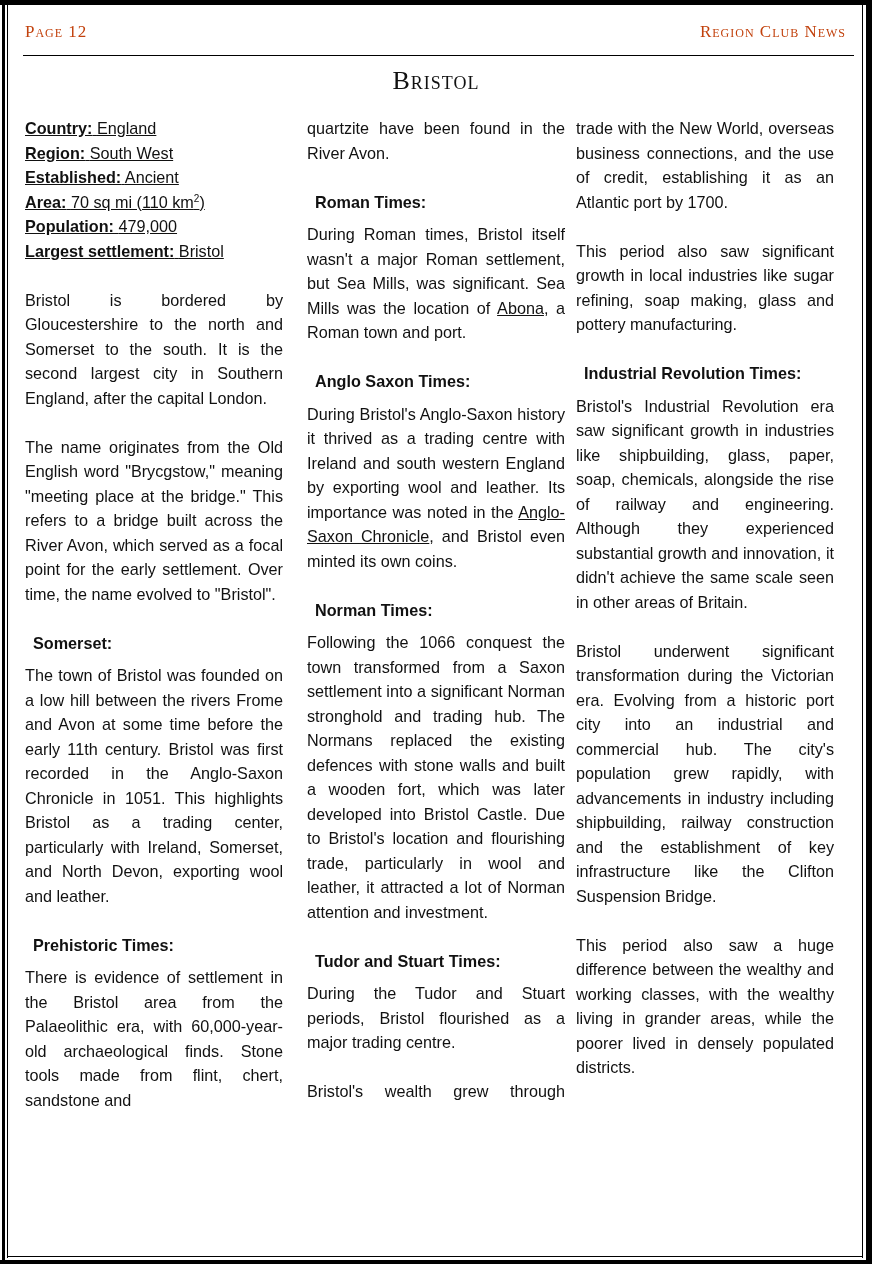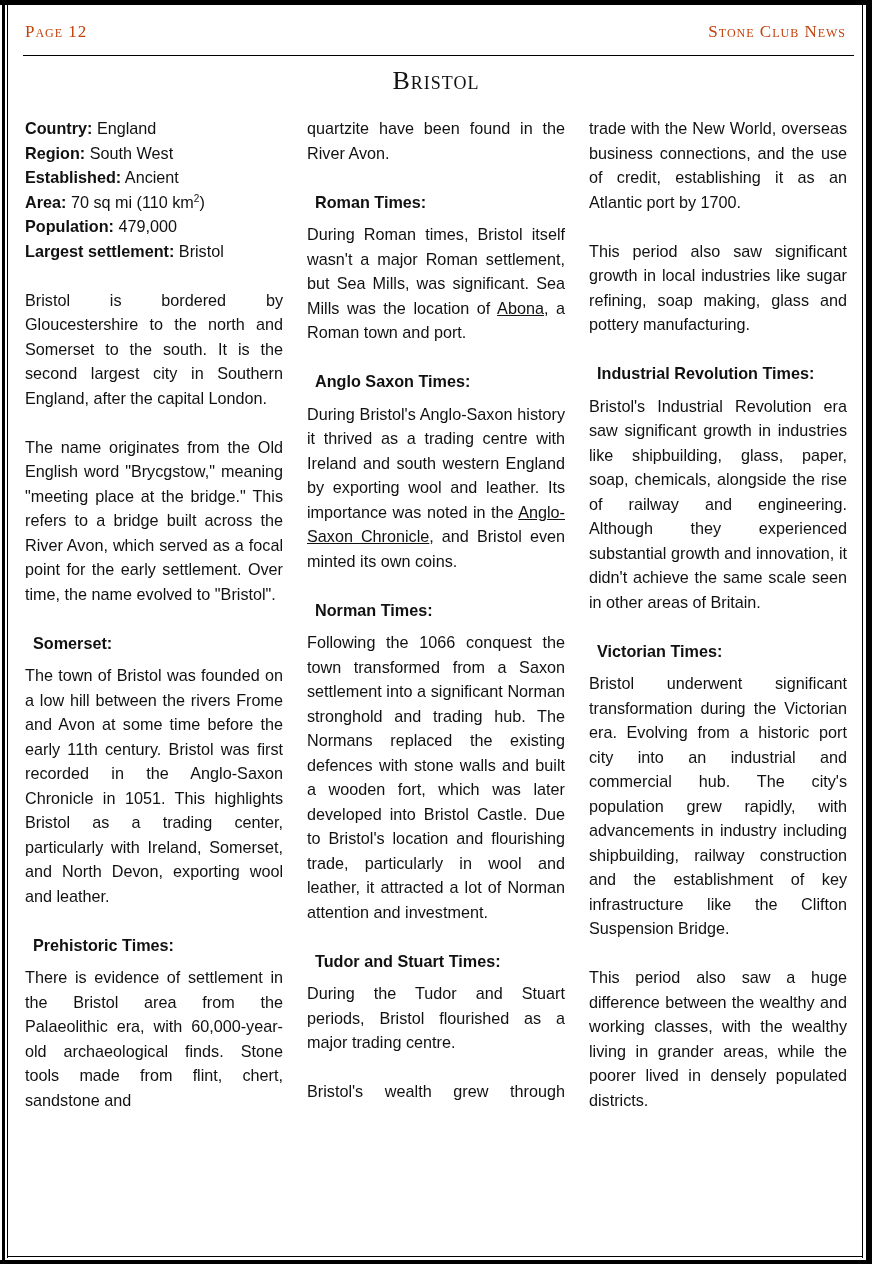--- a/index.html
+++ b/index.html
@@ -29,43 +29,43 @@
     font-size: 26px; color: #111;
   }
 
   .col {
     position: absolute; top: 116px; width: 258px;
     font-family: "Liberation Sans", "DejaVu Sans", sans-serif;
     font-size: 16.2px; line-height: 24.5px; color: #111;
   }
   .col1 { left: 25px; }
   .col2 { left: 307px; }
-  .col3 { left: 589px; }
+  .col3 { left: 576px; }
 
-  .fact { margin: 0; white-space: nowrap; }
+  .fact { margin: 0; white-space: nowrap; text-decoration: underline; }
   .fact b { font-weight: bold; }
   .para { margin: 0 0 24.5px 0; text-align: justify; }
   .heading { margin: 8px; font-weight: bold; }
   .u { text-decoration: underline; margin-top: 36px; }
   sup { font-size: 10px; line-height: 0; }
   .spacer { height: 24.5px; }
 </style>
 </head>
 <body>
 
 <div class="frame-top"></div>
 <div class="frame-left"></div>
 <div class="frame-left-inner"></div>
 <div class="frame-right"></div>
 <div class="frame-right-inner"></div>
 <div class="frame-bottom"></div>
 <div class="frame-bottom-inner"></div>
 
 <div class="header-left">Page 12</div>
-<div class="header-right">Stone Club News</div>
+<div class="header-right">Region Club News</div>
 <div class="header-rule"></div>
 
 <div class="title">Bristol</div>
 
 <div class="col col1">
   <div>
     <p class="fact"><b>Country:</b> <span>England</span></p>
     <p class="fact"><b>Region:</b> <span>South West</span></p>
     <p class="fact"><b>Established:</b> <span>Ancient</span></p>
     <p class="fact"><b>Area:</b> <span>70 sq mi (110 km</span><sup>2</sup><span>)</span></p>
@@ -92,16 +92,15 @@
   <p class="heading">Tudor and Stuart Times:</p>
   <p class="para">During the Tudor and Stuart periods, Bristol flourished as a major trading centre.</p>
   <p class="para" style="margin-bottom:8px;text-align-last:justify">Bristol's wealth grew through</p>
 </div>
 
 <div class="col col3">
   <p class="para">trade with the New World, overseas business connections, and the use of credit, establishing it as an Atlantic port by 1700.</p>
   <p class="para">This period also saw significant growth in local industries like sugar refining, soap making, glass and pottery manufacturing.</p>
   <p class="heading">Industrial Revolution Times:</p>
   <p class="para">Bristol's Industrial Revolution era saw significant growth in industries like shipbuilding, glass, paper, soap, chemicals, alongside the rise of  railway and engineering. Although they experienced substantial growth and innovation, it didn't achieve the same scale seen in other areas of Britain.</p>
-  <p class="heading">Victorian Times:</p>
   <p class="para">Bristol underwent significant transformation during the Victorian era. Evolving from a historic port city into an industrial and commercial hub. The city's population grew rapidly, with advancements in industry including shipbuilding, railway construction and the establishment of key infrastructure like the Clifton Suspension Bridge.</p>
   <p class="para">This period also saw a huge difference between the wealthy and working classes, with the wealthy living in grander areas, while the poorer lived in densely populated districts.</p>
 </div>
 
 </body></html>

